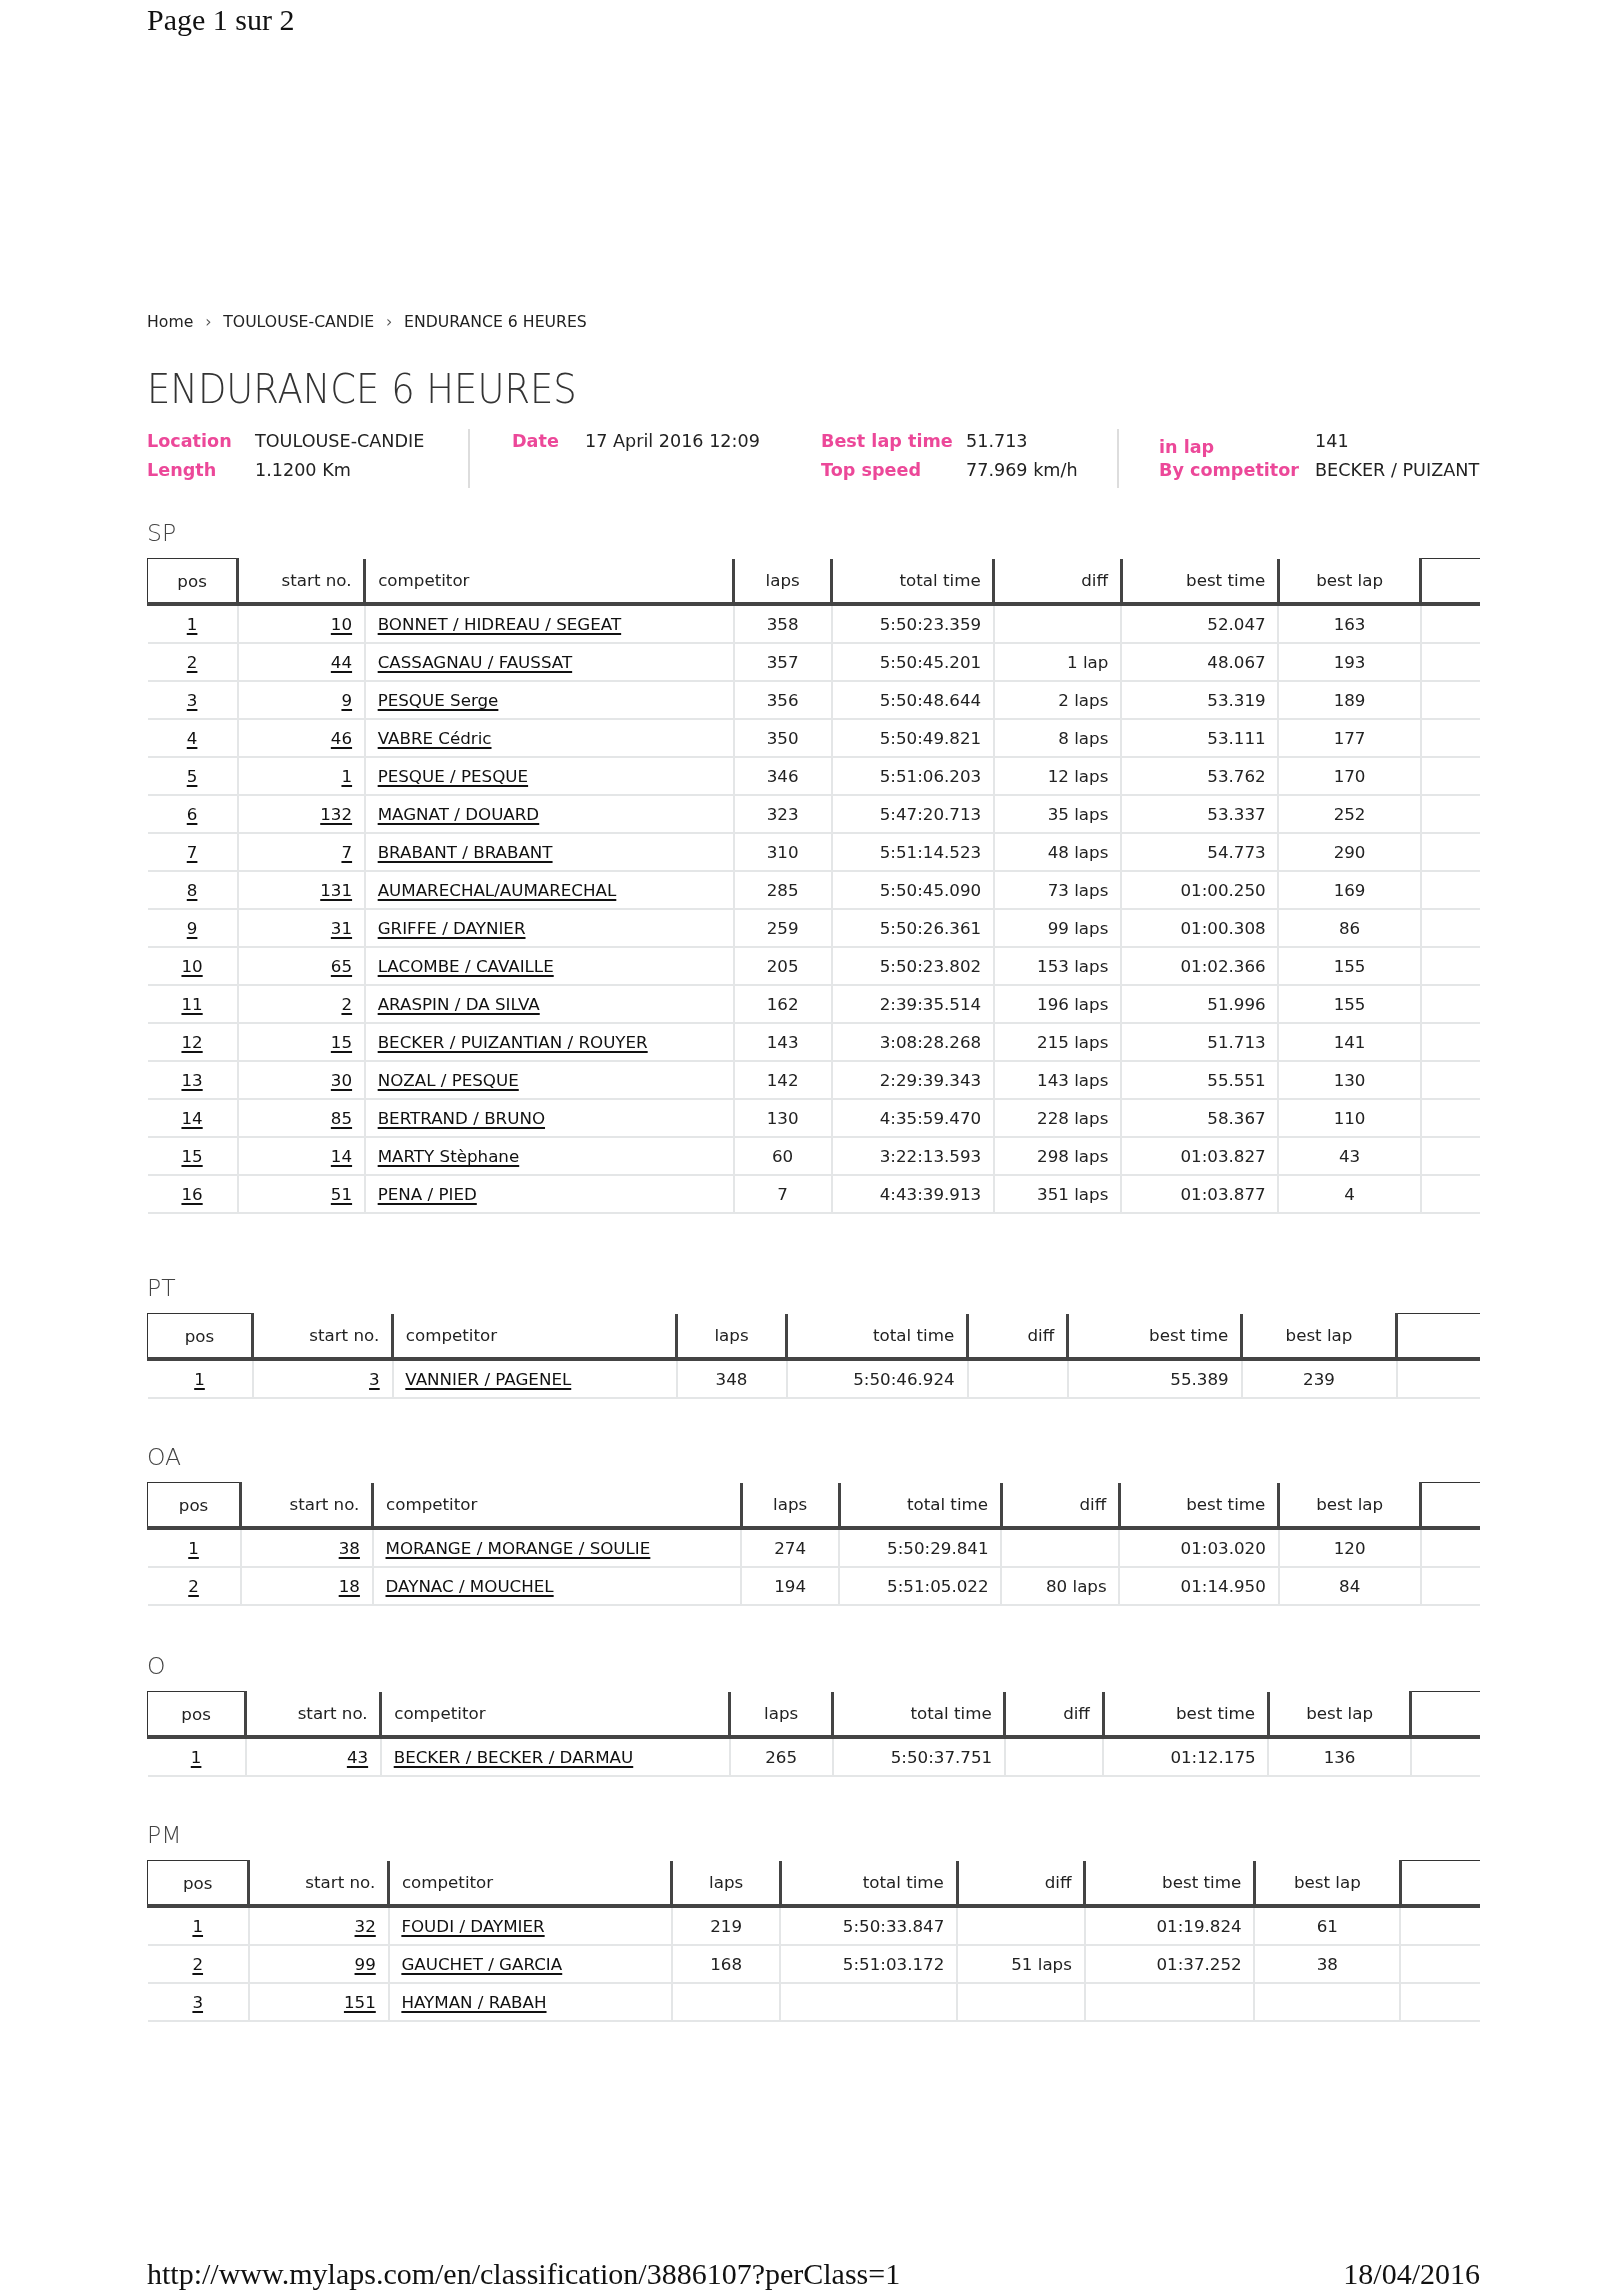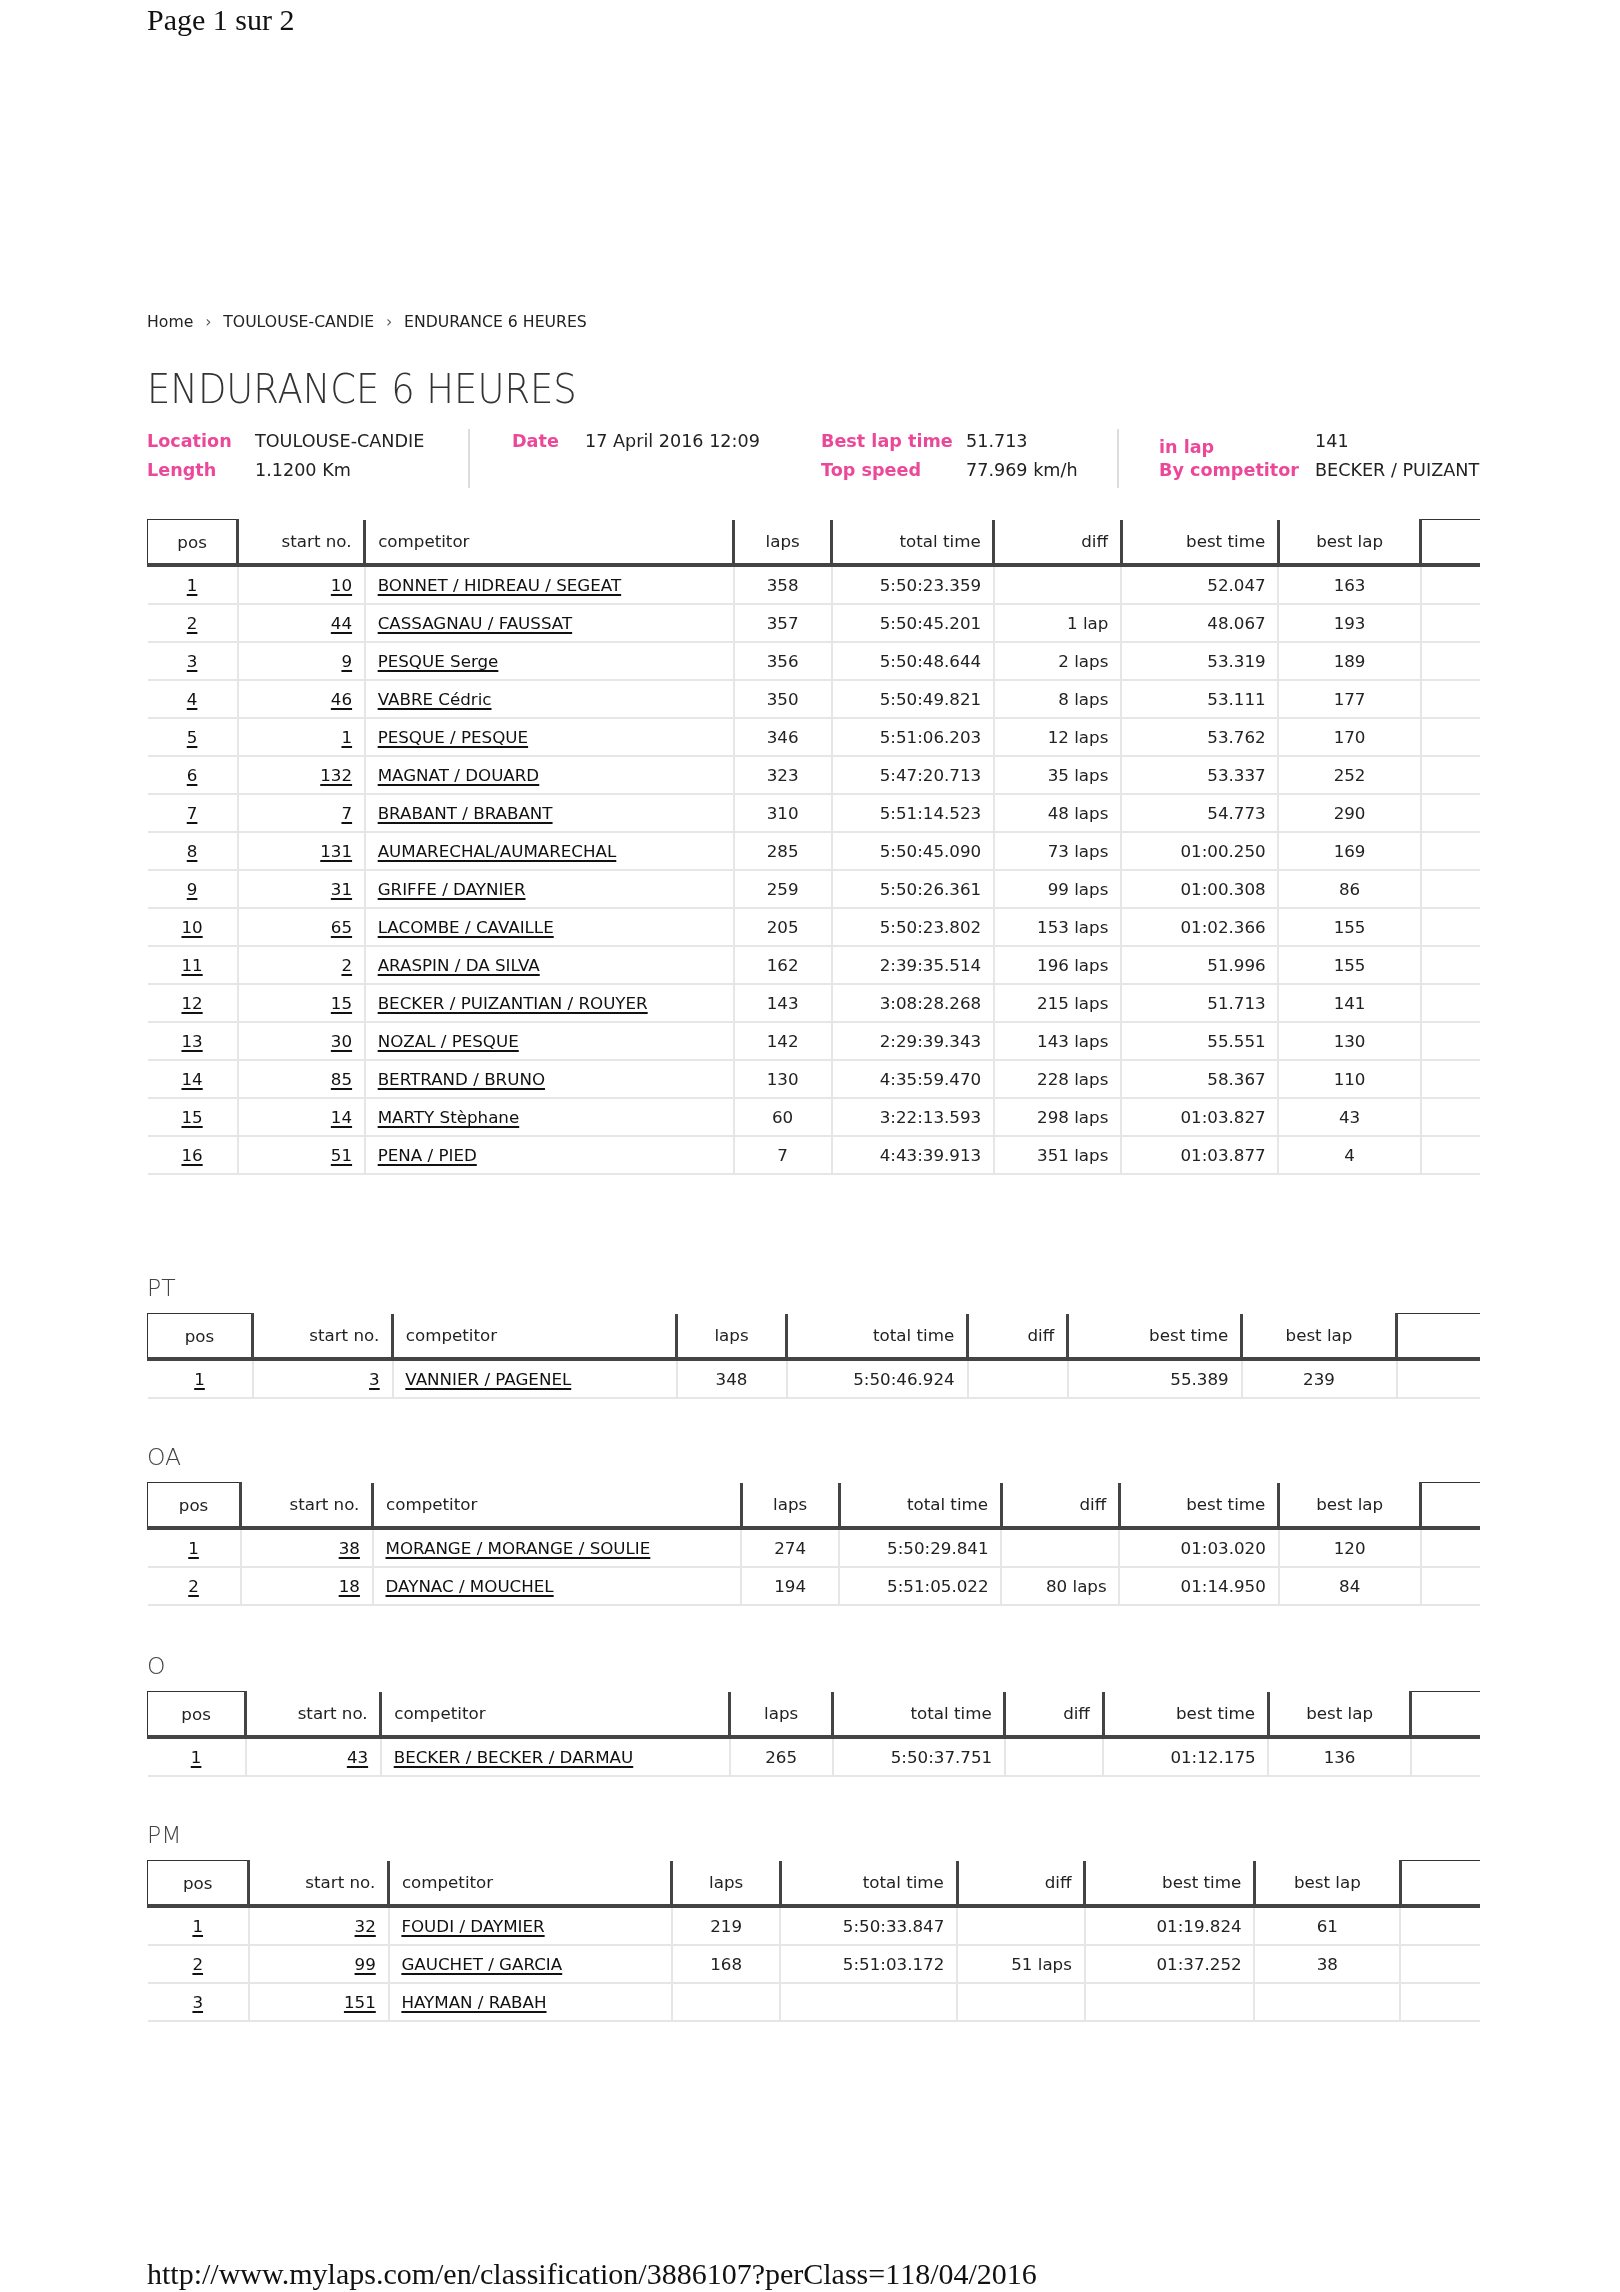--- a/index.html
+++ b/index.html
@@ -1,18 +1,18 @@
 <!DOCTYPE html>
 <html><head>
 <meta charset="utf-8">
 <style>
   html, body { margin: 0; padding: 0; background: #ffffff; }
   body { width: 1620px; height: 2293px; position: relative; overflow: hidden; color: #111; }
   .print-head { position: absolute; top: 0; left: 147px; right: 140px; height: 39px; display: flex; justify-content: space-between; font-family: "Liberation Serif", serif; font-size: 30px; line-height: 39px; color: #111; }
-  .print-foot { position: absolute; top: 2254px; left: 147px; right: 140px; height: 39px; display: flex; font-family: "Liberation Serif", serif; font-size: 30px; line-height: 39px; color: #111; }
+  .print-foot { position: absolute; top: 2254px; left: 147px; right: 140px; height: 39px; display: flex; justify-content: space-between; font-family: "Liberation Serif", serif; font-size: 30px; line-height: 39px; color: #111; }
   .page { position: absolute; left: 147px; top: 0; width: 1333px; font-family: "DejaVu Sans", sans-serif; }
   .crumbs { position: absolute; top: 312px; left: 0; font-size: 15.7px; color: #222; white-space: nowrap; }
   .crumbs .sep { margin: 0 11.8px; color: #555; }
   .title { position: absolute; top: 365px; left: 0; font-size: 41px; font-weight: 200; color: #333; letter-spacing: 0px; font-family: "DejaVu Sans", sans-serif; white-space: nowrap; transform: scaleX(0.9); transform-origin: left; }
   .info { position: absolute; top: 429px; left: 0; width: 1333px; height: 59px; font-size: 17.6px; white-space: nowrap; overflow: hidden; }
   .info .lbl { position: absolute; font-weight: bold; color: #ec4899; }
   .info .val { position: absolute; color: #222; }
   .info .vdiv { position: absolute; top: 0; width: 2px; height: 61px; background: #ddd; }
   .section { position: absolute; left: 0; width: 1333px; }
   .sec-title { font-size: 23.5px; font-weight: 200; color: #444; height: 39px; line-height: 29px; }
@@ -54,20 +54,21 @@
     <span class="val" style="left:819px;top:31px">77.969 km/h</span>
     <span class="vdiv" style="left:970px"></span>
     <span class="lbl" style="left:1012px;top:8px">in lap</span>
     <span class="val" style="left:1168px;top:2px">141</span>
     <span class="lbl" style="left:1012px;top:31px">By competitor</span>
     <span class="val" style="left:1168px;top:31px">BECKER / PUIZANTIAN / ROUYER</span>
   </div>
 
   <div id="sections">
       <div class="section" style="top: 519px;">
+        <div class="sec-title">SP</div>
         <div class="tbl-wrap">
           <table>
             <colgroup>
               <col style="width: 90px;">
               <col style="width: 127px;">
               <col style="width: 368px;">
               <col style="width: 98px;">
               <col style="width: 162px;">
               <col style="width: 127px;">
               <col style="width: 157px;">

